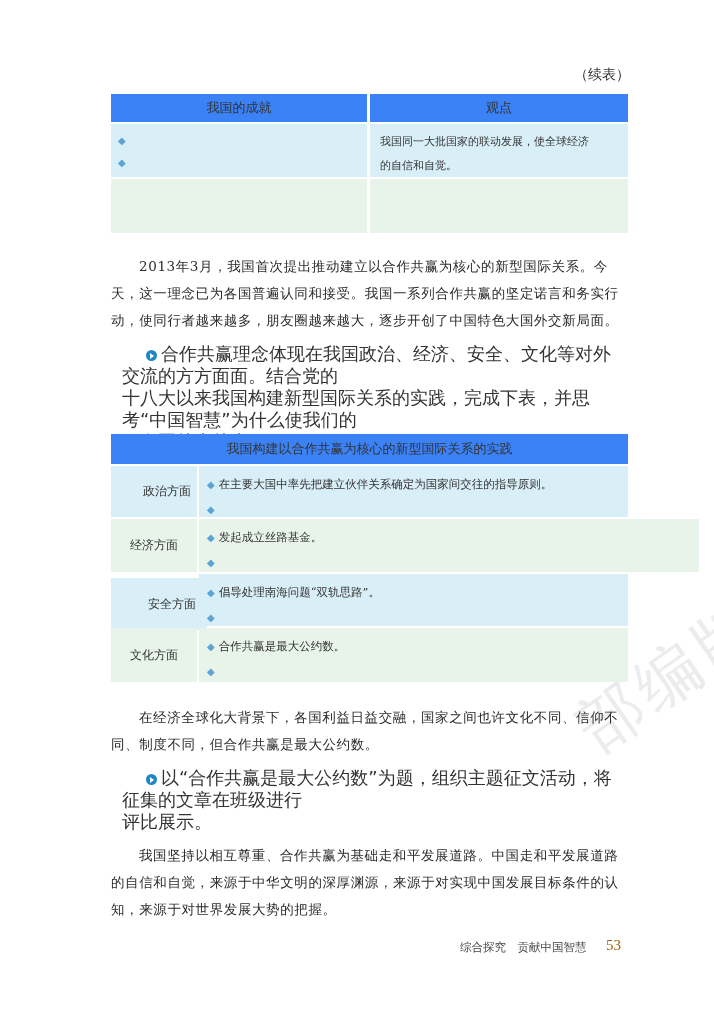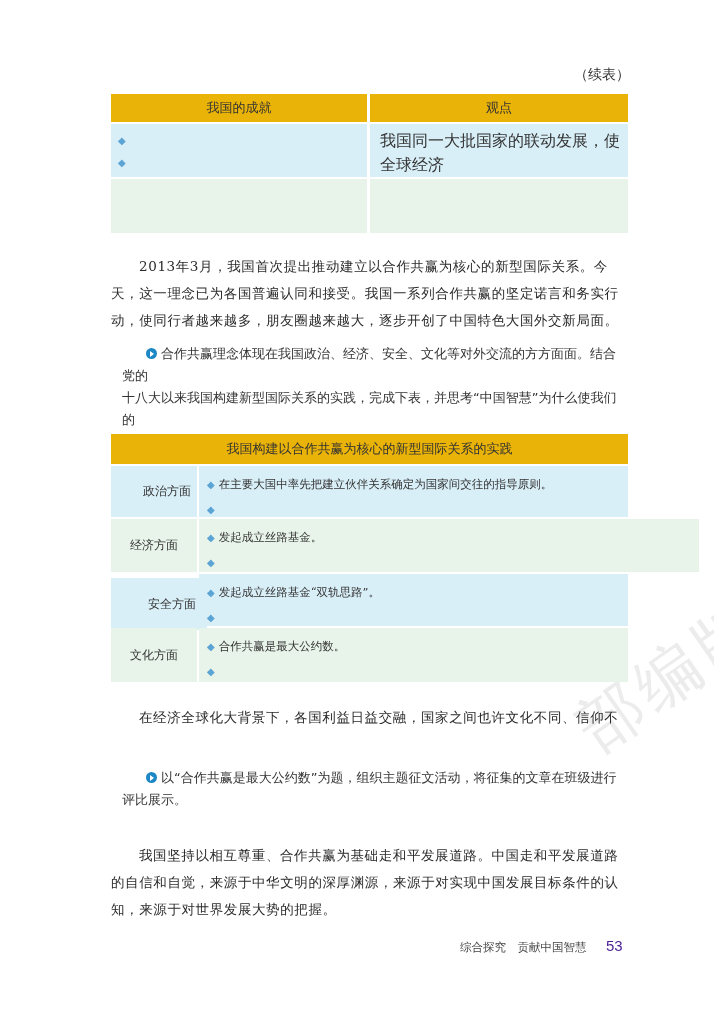--- a/index.html
+++ b/index.html
@@ -8,51 +8,51 @@
     font-family: "DejaVu Serif", "Liberation Serif", serif; color:#2a2a2a;
   }
   .abs { position:absolute; }
   .cont-label {
     left:530px; top:66px; width:100px; text-align:right;
     font-family:"DejaVu Sans", sans-serif; font-size:14px; color:#333;
   }
   
   .t1 { left:111px; top:94px; width:517px; }
   .cell { position:absolute; box-sizing:border-box; }
-  .hdr { background:#eab308; font-family:"DejaVu Sans", sans-serif; font-size:13px; color:#333;
+  .hdr { background:#3b82f6; font-family:"DejaVu Sans", sans-serif; font-size:13px; color:#333;
          display:flex; align-items:center; justify-content:center; }
   .blue { background:#d9eff8;padding-left:26px; }
   .green { background:#e8f4ea; }
   .diamond { color:#5ba4d4; font-size:10px; line-height:22px; display:block; }
-  .serif-small { font-family:Liberation Serif, serif; font-size:16px; line-height:24px; color:#333; }
+  .serif-small { font-family:Liberation Serif, serif; font-size:11px; line-height:24px; color:#333; }
   .para {
     left:111px; width:520px; font-size:13.5px; line-height:27px; color:#2b2b2b;
     font-family:"DejaVu Serif", serif; letter-spacing:0.6px;
   }
   .para .indent { display:inline-block; width:28px; }
   .activity {
-    left:122px; width:505px; font-family:"DejaVu Sans", sans-serif; font-size:13px;
+    left:122px; width:505px; font-family:"DejaVu Sans", sans-serif; font-size:18px;
     line-height:22px; color:#333;
   }
   .activity .lead { display:inline-block; width:24px; }
   .play-icon {
     display:inline-block; width:11px; height:11px; border-radius:50%; background:#1e88c7;
     position:relative; vertical-align:-1px; margin-right:4px;
   }
   .play-icon::after {
     content:""; position:absolute; left:4px; top:2.5px; border-left:4px solid #fff;
     border-top:3px solid transparent; border-bottom:3px solid transparent;
   }
   .rowlabel { font-family:"DejaVu Serif", serif; font-size:12px; color:#333;
               display:flex; align-items:center; justify-content:center; }
   .rowbody { padding:6px 0 0 8px; }
   .rowbody .line { font-size:11.5px; line-height:25px; color:#333; white-space:nowrap; }
   .rowbody .d { color:#5ba4d4; font-size:10px; margin-right:4px; }
   .footer { left:460px; top:940px; width:180px; font-family:"DejaVu Serif", serif; font-size:11.5px; color:#444; }
-  .footer .pg { font-family:Liberation Sans, sans-serif; font-size:15px; color:#4c1d95; position:absolute; left:146px; top:-3px; }
+  .footer .pg { font-family:Liberation Serif, serif; font-size:15px; color:#a16207; position:absolute; left:146px; top:-3px; }
   .watermark {
     left:560px; top:700px; font-family:"DejaVu Sans", sans-serif; font-size:64px; color:#ececec;
     transform:rotate(-35deg); transform-origin:left top; letter-spacing:6px; white-space:nowrap;
   }
 </style>
 </head>
 <body>
 
 <div class="abs watermark">部编版</div>
 
@@ -97,33 +97,34 @@
   </div>
 
   <div class="cell green rowlabel" style="left:0;top:85px;width:86px;height:53px;">经济方面</div>
   <div class="cell green rowbody" style="left:88px;top:85px;width:500px;height:53px;">
     <div class="line"><span class="d">◆</span><span>发起成立丝路基金。</span></div>
     <div class="line"><span class="d">◆</span></div>
   </div>
 
   <div class="cell blue rowlabel" style="left:0;top:144px;width:96px;height:52px;">安全方面</div>
   <div class="cell blue rowbody" style="left:88px;top:140px;width:429px;height:52px;">
-    <div class="line"><span class="d">◆</span><span>发起成立丝路基金“双轨思路”。</span></div>
+    <div class="line"><span class="d">◆</span><span>倡导处理南海问题“双轨思路”。</span></div>
     <div class="line"><span class="d">◆</span></div>
   </div>
 
   <div class="cell green rowlabel" style="left:0;top:194px;width:86px;height:54px;">文化方面</div>
   <div class="cell green rowbody" style="left:88px;top:194px;width:429px;height:54px;">
     <div class="line"><span class="d">◆</span><span>合作共赢是最大公约数。</span></div>
     <div class="line"><span class="d">◆</span></div>
   </div>
 </div>
 
 <div class="abs para" style="top:704px;">
   <div><span class="indent"></span><span>在经济全球化大背景下，各国利益日益交融，国家之间也许文化不同、信仰不</span></div>
+  <div>同、制度不同，但合作共赢是最大公约数。</div>
 </div>
 
 <div class="abs activity" style="top:767px;">
   <div><span class="lead"></span><span class="play-icon"></span><span>以“合作共赢是最大公约数”为题，组织主题征文活动，将征集的文章在班级进行</span></div>
   <div>评比展示。</div>
 </div>
 
 <div class="abs para" style="top:842px;">
   <div><span class="indent"></span><span>我国坚持以相互尊重、合作共赢为基础走和平发展道路。中国走和平发展道路</span></div>
   <div>的自信和自觉，来源于中华文明的深厚渊源，来源于对实现中国发展目标条件的认</div>

